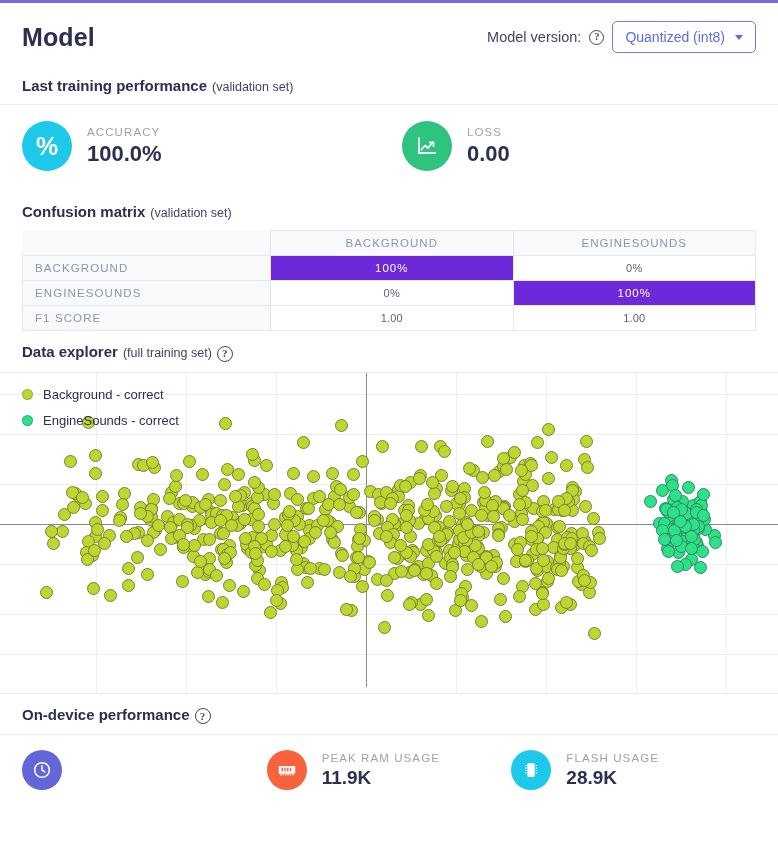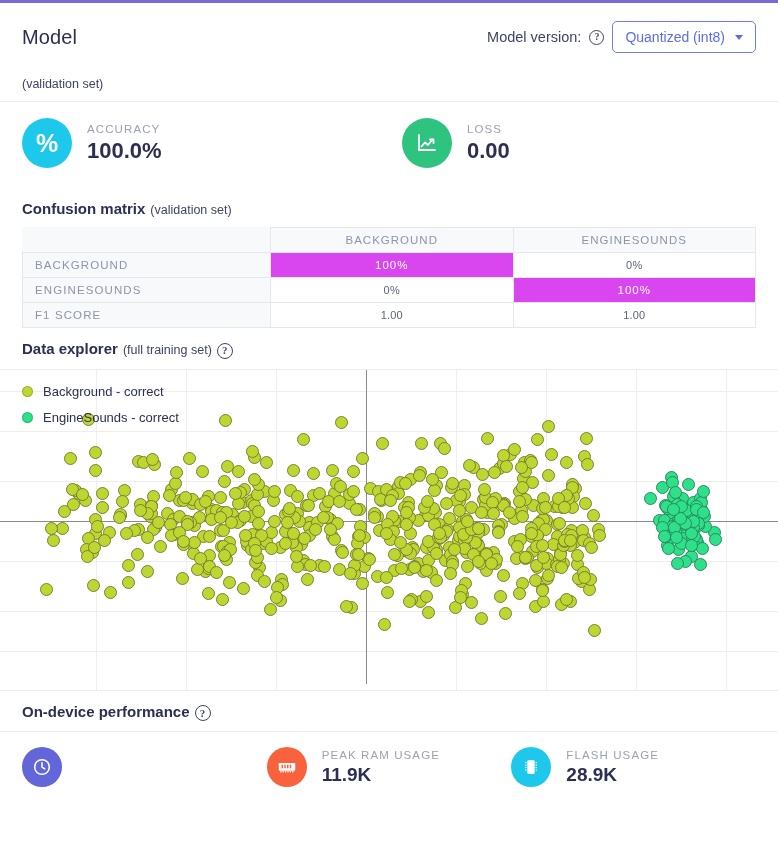--- a/index.html
+++ b/index.html
@@ -18,21 +18,21 @@
     overflow: hidden;
   }
 
   
   .header {
     display: flex; align-items: center; justify-content: space-between;
     padding: 16px 22px 10px 22px;
     height: 62px;
   }
   .page-title {
-    font-size: 20px; font-weight: normal; color: #2c2f52;
+    font-size: 25px; font-weight: bold; color: #2c2f52;
     letter-spacing: 0.1px;
   }
   .version-wrap { display: flex; align-items: center; gap: 8px; }
   .version-label { font-size: 14.5px; color: #3f4466; }
   .help-icon {
     display: inline-flex; align-items: center; justify-content: center;
     width: 15px; height: 15px; border-radius: 50%;
     border: 1.4px solid #3f4466; color: #3f4466;
     font-size: 10px; font-weight: bold; line-height: 1;
     font-family: "Liberation Serif", serif;
@@ -98,21 +98,21 @@
     text-align: center; color: #5c627d;
     letter-spacing: 1px; font-weight: normal;
   }
   table.cm th.corner { background: #f7f9fb; border-top-color:#f7f9fb; border-left-color:#f7f9fb;}
   table.cm thead th { background: #f7f9fb; color: #8f94ab; }
   table.cm td.rowhead {
     background: #f7f9fb; text-align: left; padding-left: 12px;
     color: #8f94ab; letter-spacing: 1.1px;
   }
   table.cm td.num { background: #ffffff; font-size: 11px; letter-spacing: 0.2px; color:#5c627d;}
-  table.cm td.hot { background: #d946ef; color: #ffffff; font-weight: normal; }
+  table.cm td.hot { background: #6d28d9; color: #ffffff; font-weight: normal; }
   table.cm col.c1 { width: 248px; }
 
   
   .explorer {
     position: relative; width: 778px; height: 320px;
     background: #ffffff; overflow: hidden;
   }
   .grid-v, .grid-h {
     position: absolute; background: #eeeeee;
   }
@@ -154,20 +154,21 @@
       <span class="version-label">Model version:</span>
       <span class="help-icon">?</span>
       <button class="version-btn">
         <span>Quantized (int8)</span>
         <span class="caret"></span>
       </button>
     </div>
   </div>
 
   <div class="section-title">
+    <span class="strong">Last training performance</span>
     <span class="sub">(validation set)</span>
   </div>
   <div class="divider"></div>
 
   <div class="metric-row">
     <div class="metric m-accuracy">
       <div class="m-icon" style="background:#1ec8eb">
         <span class="pct-glyph">%</span>
       </div>
       <div class="m-text">

